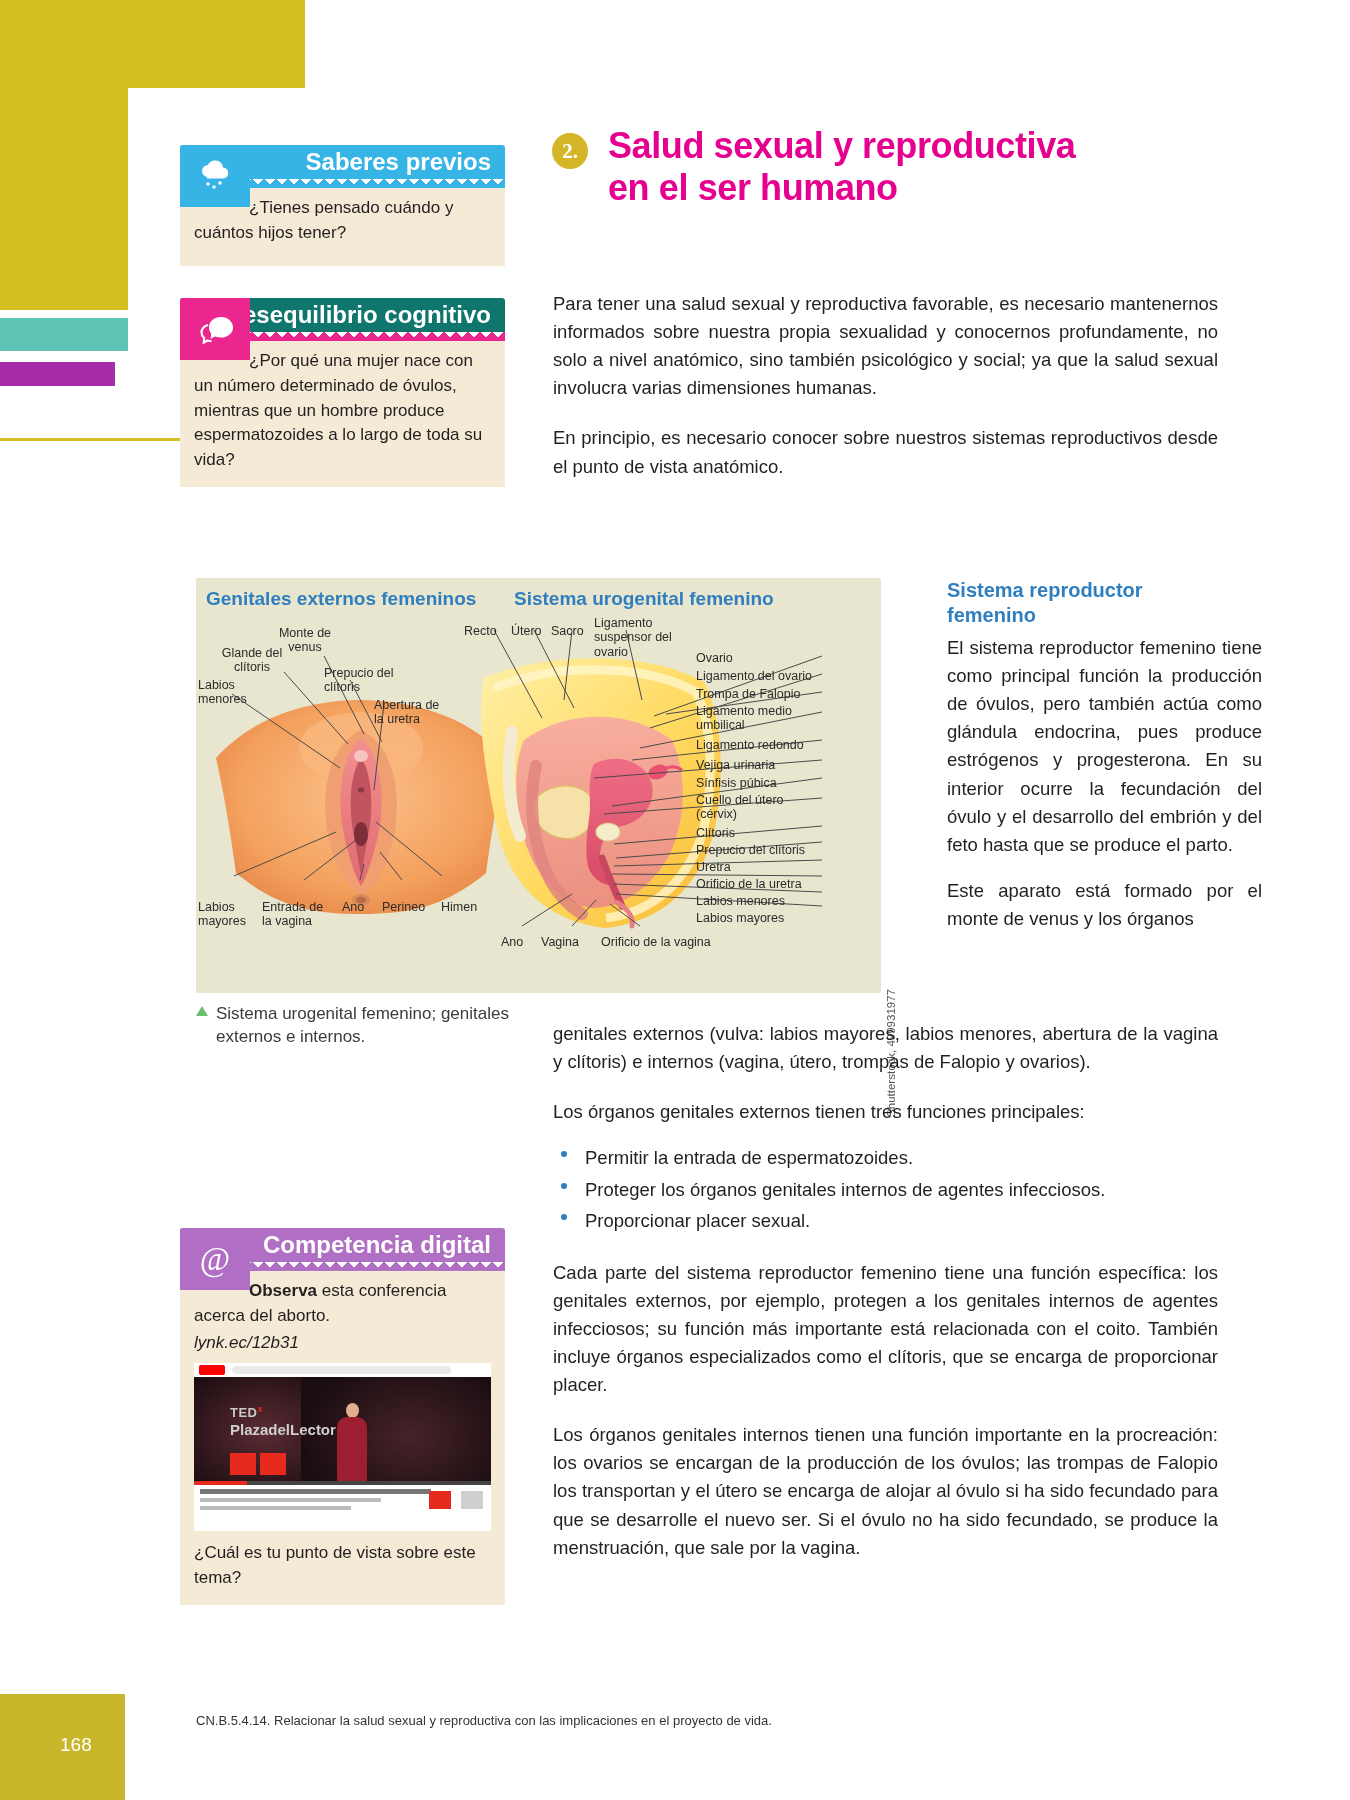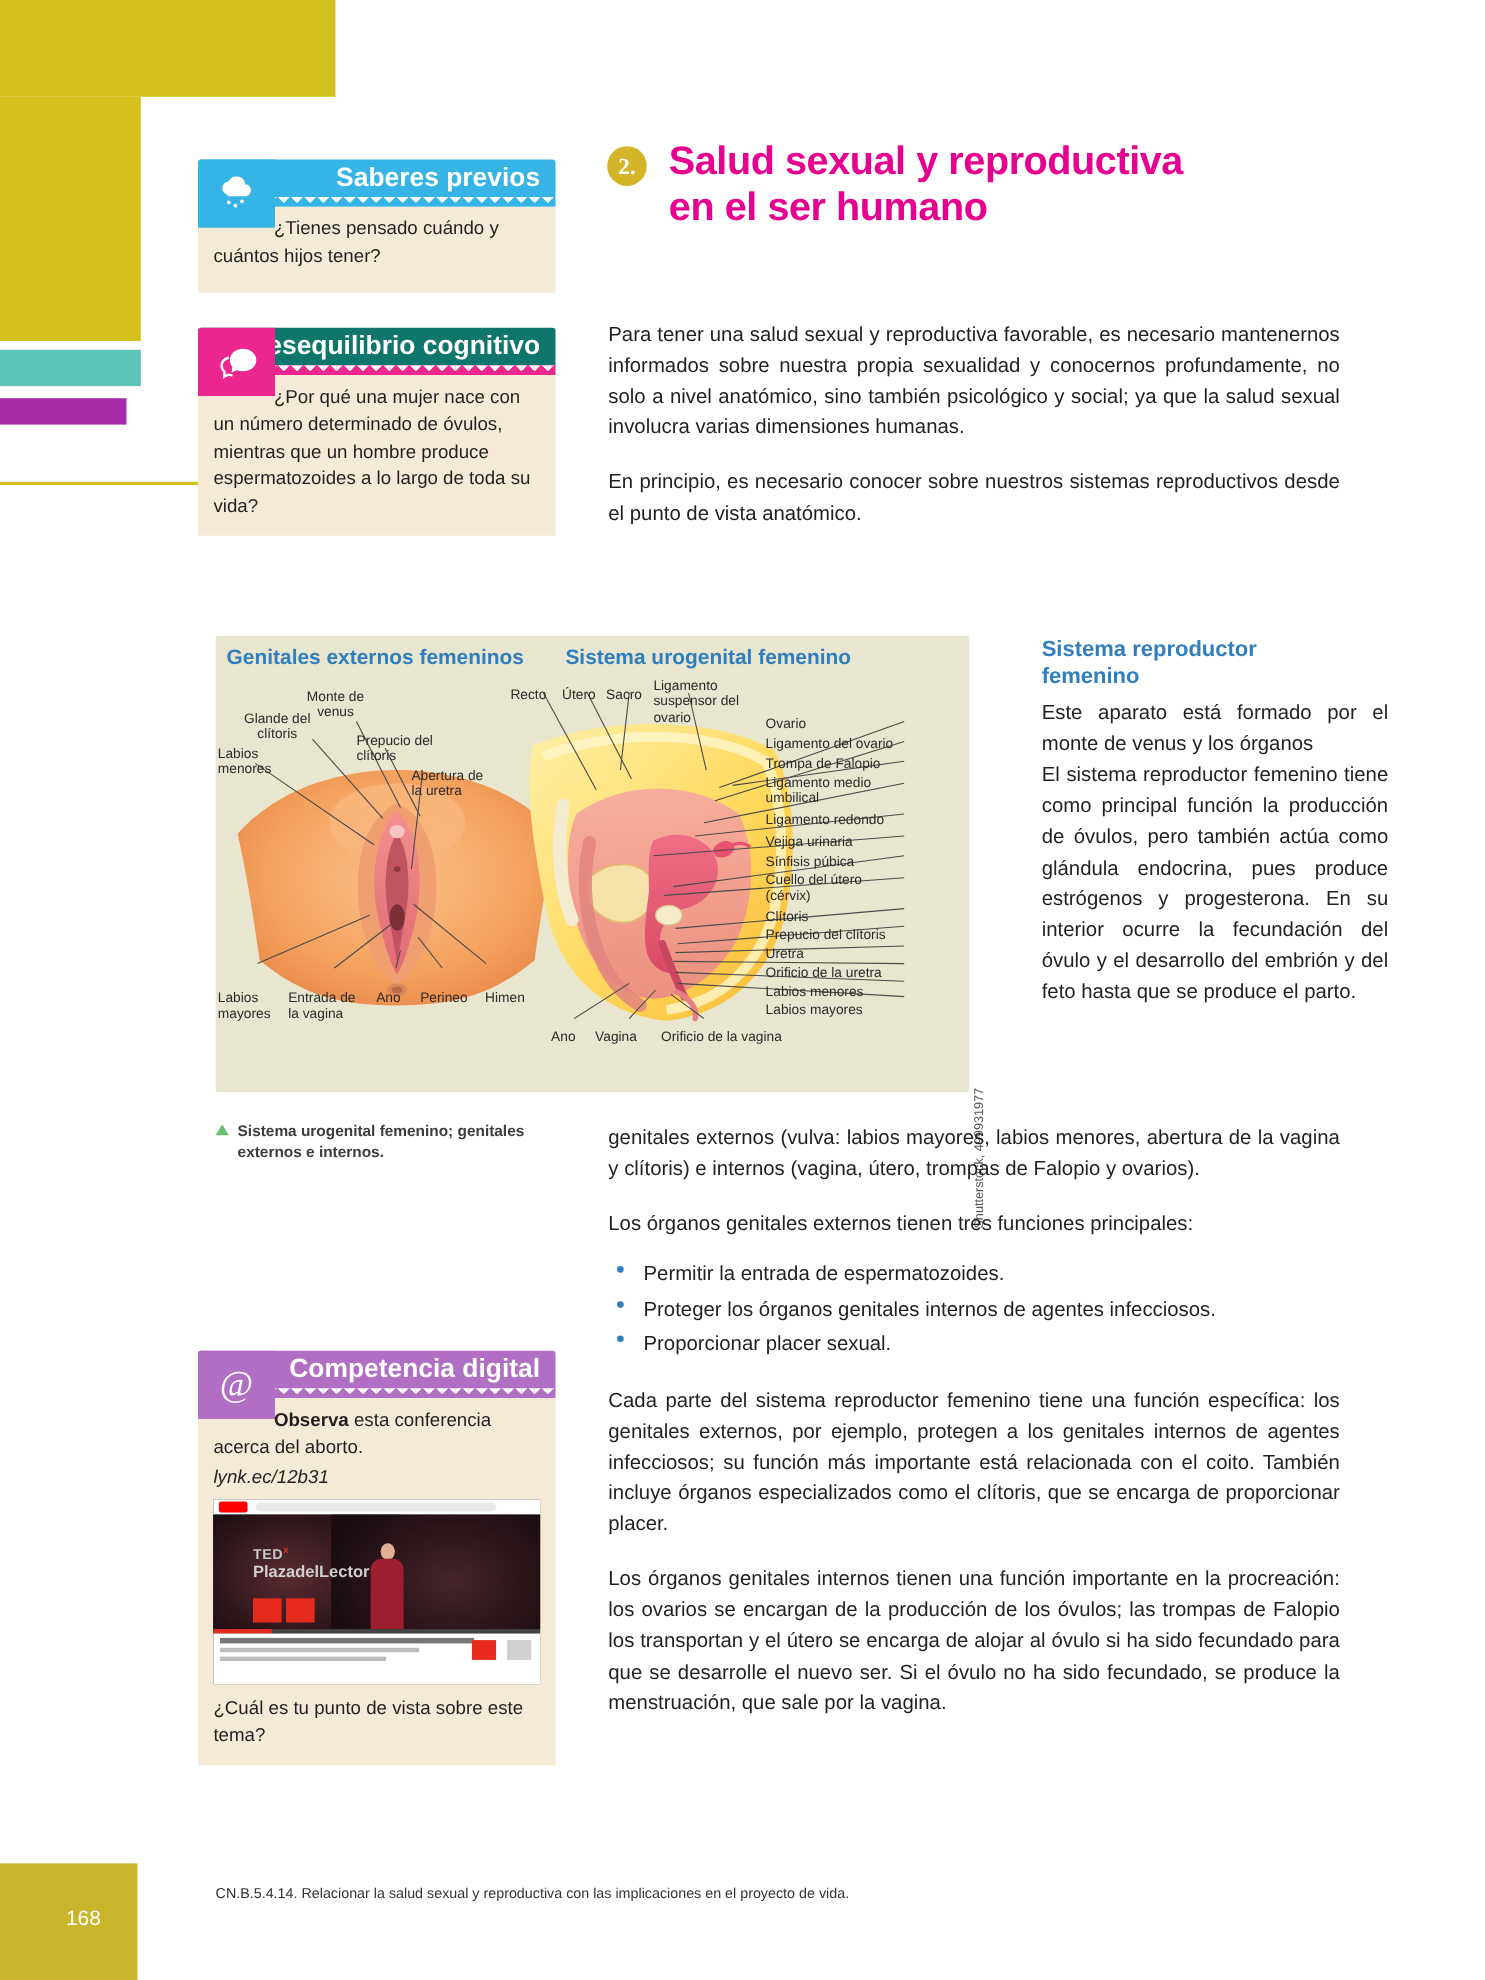--- a/index.html
+++ b/index.html
@@ -115,22 +115,22 @@
   .sbox-body b { font-weight:bold; }
   .sbox-body i { font-style:italic; }
 
   
   .figure-wrap { position:absolute; left:196px; top:578px; width:685px; }
   .fig-panel { background:#e8e6cf; position:relative; width:685px; height:415px; border-radius:2px; }
   .fig-title {
     position:absolute; color:#2f7fc0; font-weight:bold; font-size:19px;
   }
   .fig-caption {
-    margin-top:26px; font-size:14px; color:#3c3c3c; line-height:1.35;
-    padding-left:20px; position:relative; width:320px;font-weight:bold;
+    margin-top:10px; font-size:17px; color:#3c3c3c; line-height:1.35;
+    padding-left:20px; position:relative; width:320px;
   }
   .fig-caption .tri {
     position:absolute; left:0; top:3px; width:0; height:0;
     border-left:6px solid transparent; border-right:6px solid transparent;
     border-bottom:10px solid #6cbf6c;
   }
   .credit {
     position:absolute; right:-16px; bottom:4px;
     font-size:11.5px; color:#555;
     transform:rotate(-90deg); transform-origin:right bottom;
@@ -443,22 +443,22 @@
     <span class="tri"></span>
     <span>Sistema urogenital femenino; genitales externos e internos.</span>
   </div>
 </div>
 
 <div style="position:absolute; left:903px; top:578px; width:315px;margin-left:44px;">
   <div class="side-head">
     <span>Sistema reproductor</span><br>
     <span>femenino</span>
   </div>
+  <p class="body" style="font-size:18.5px; margin-bottom:18px;">El sistema reproductor femenino tiene como principal función la producción de óvulos, pero también actúa como glándula endocrina, pues produce estrógenos y progesterona. En su interior ocurre la fecundación del óvulo y el desarrollo del embrión y del feto hasta que se produce el parto.</p>
   <p class="body" style="font-size:18.5px; margin:0;">Este aparato está formado por el monte de venus y los órganos</p>
-  <p class="body" style="font-size:18.5px; margin-bottom:18px;">El sistema reproductor femenino tiene como principal función la producción de óvulos, pero también actúa como glándula endocrina, pues produce estrógenos y progesterona. En su interior ocurre la fecundación del óvulo y el desarrollo del embrión y del feto hasta que se produce el parto.</p>
 </div>
 
 <div class="maincol" style="top:1020px;">
   <p class="body">genitales externos (vulva: labios mayores, labios menores, abertura de la vagina y clítoris) e internos (vagina, útero, trompas de Falopio y ovarios).</p>
   <p class="body" style="margin-bottom:16px;">Los órganos genitales externos tienen tres funciones principales:</p>
 
   <ul style="list-style:none; margin:0 0 22px 0; padding:0;">
     <li style="position:relative; padding-left:32px; font-size:18.5px; line-height:1.7;">
       <span style="position:absolute;left:8px;top:9px;width:6px;height:6px;border-radius:50%;background:#2f7fc0;"></span>
       <span>Permitir la entrada de espermatozoides.</span>

